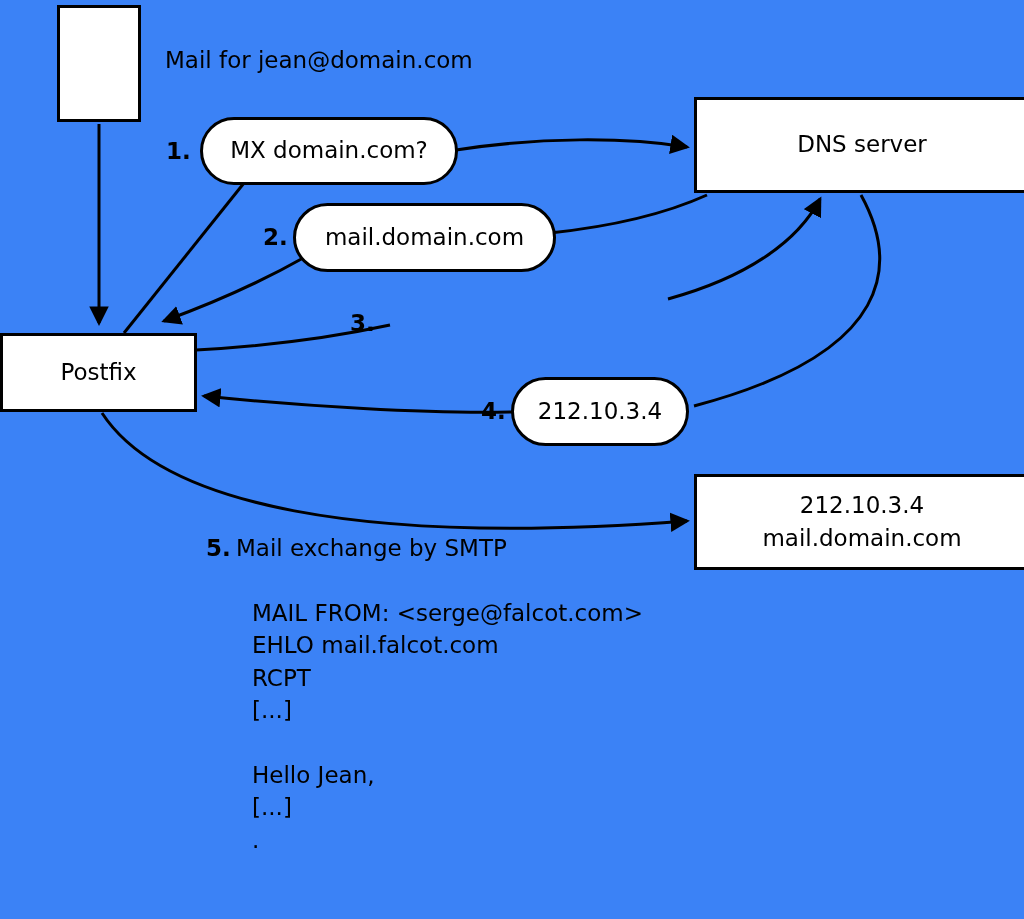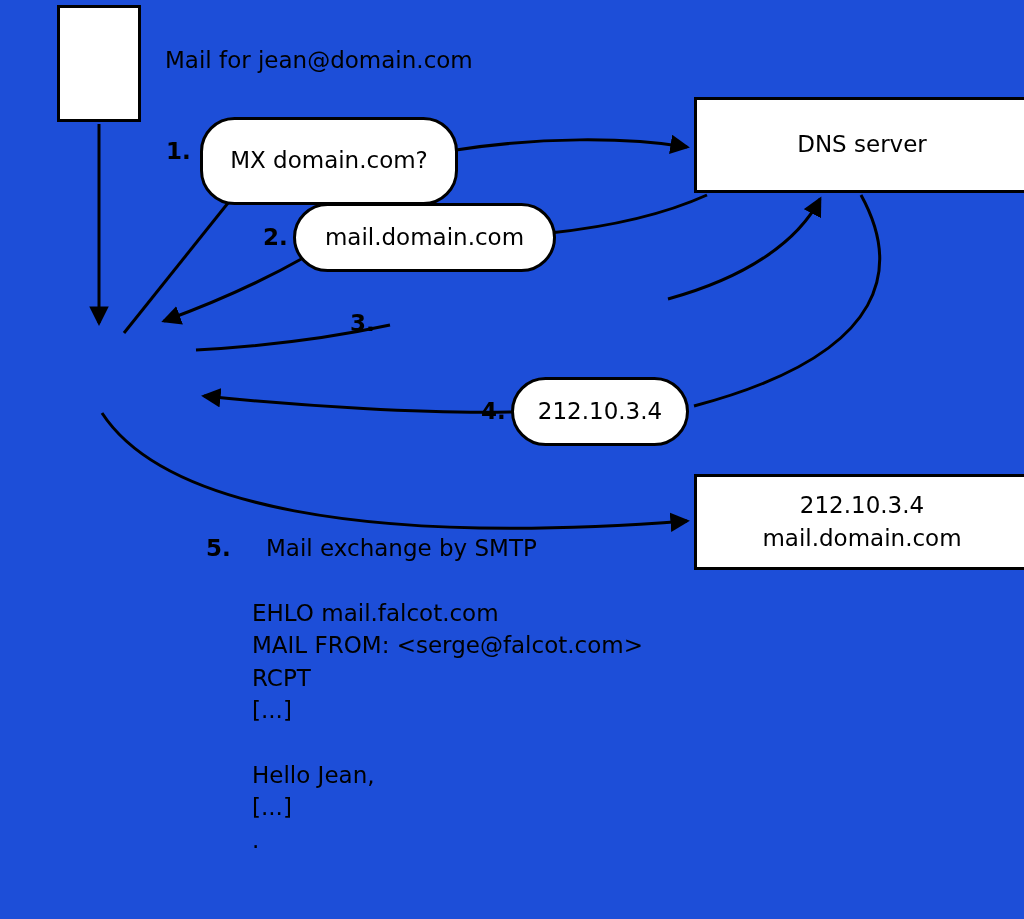--- a/index.html
+++ b/index.html
@@ -5,21 +5,21 @@
   * { margin: 0; padding: 0; box-sizing: border-box; }
   html, body { background: #ffffff; }
   body {
     font-family: "DejaVu Sans", "Liberation Sans", sans-serif;
     color: #000;
   }
   .canvas {
     position: relative;
     width: 1024px;
     height: 919px;
-    background: #1d4ed8;
+    background: #3b82f6;
     overflow: hidden;
     font-size: 23px;
     line-height: 1.2;
   }
   svg.arrows {
     position: absolute;
     left: 0; top: 0;
     width: 1024px; height: 919px;
     z-index: 1;
   }
@@ -79,48 +79,51 @@
 
   <div class="box" style="left:57px; top:5px; width:84px; height:117px;"></div>
 
   <div class="plain-label" style="left:165px; top:47px;">Mail for jean@domain.com</div>
 
   <div class="box" style="left:694px; top:97px; width:336px; height:96px;">
     <span>DNS server</span>
   </div>
 
   <div class="num" style="left:166px; top:138px;">1.</div>
-  <div class="box pill" style="left:200px; top:117px; width:258px; height:88px;text-align:center;">
+  <div class="box pill" style="left:200px; top:117px; width:258px; height:68px;text-align:center;">
     <span>MX domain.com?</span>
   </div>
 
   <div class="num" style="left:263px; top:224px;">2.</div>
   <div class="box pill" style="left:293px; top:203px; width:263px; height:69px;">
     <span>mail.domain.com</span>
   </div>
 
   <div class="num" style="left:350px; top:310px;">3.</div>
 
   <div class="num" style="left:481px; top:398px;">4.</div>
   <div class="box pill" style="left:511px; top:377px; width:178px; height:69px;">
     <span>212.10.3.4</span>
   </div>
 
+  <div class="box" style="left:0px; top:333px; width:197px; height:79px;">
+    <span>Postfix</span>
+  </div>
 
   <div class="box column" style="left:694px; top:474px; width:336px; height:96px;">
     <div>212.10.3.4</div>
     <div>mail.domain.com</div>
   </div>
 
   <div class="num" style="left:206px; top:535px;">5.</div>
-  <div class="plain-label" style="left:266px; top:535px;">Mail exchange by SMTP</div>
+  <div class="plain-label" style="left:236px; top:535px;">Mail exchange by SMTP</div>
 
   <div class="smtp">
+    <div class="smtp-line">MAIL FROM: &lt;serge@falcot.com&gt;</div>
     <div class="smtp-line">EHLO mail.falcot.com</div>
-    <div class="smtp-line">MAIL FROM: &lt;serge@falcot.com&gt;</div>
     <div class="smtp-line">RCPT</div>
     <div class="smtp-line">[...]</div>
     <div class="smtp-line"></div>
     <div class="smtp-line">Hello Jean,</div>
     <div class="smtp-line">[...]</div>
     <div class="smtp-line">.</div>
   </div>
 
 </div>
 

